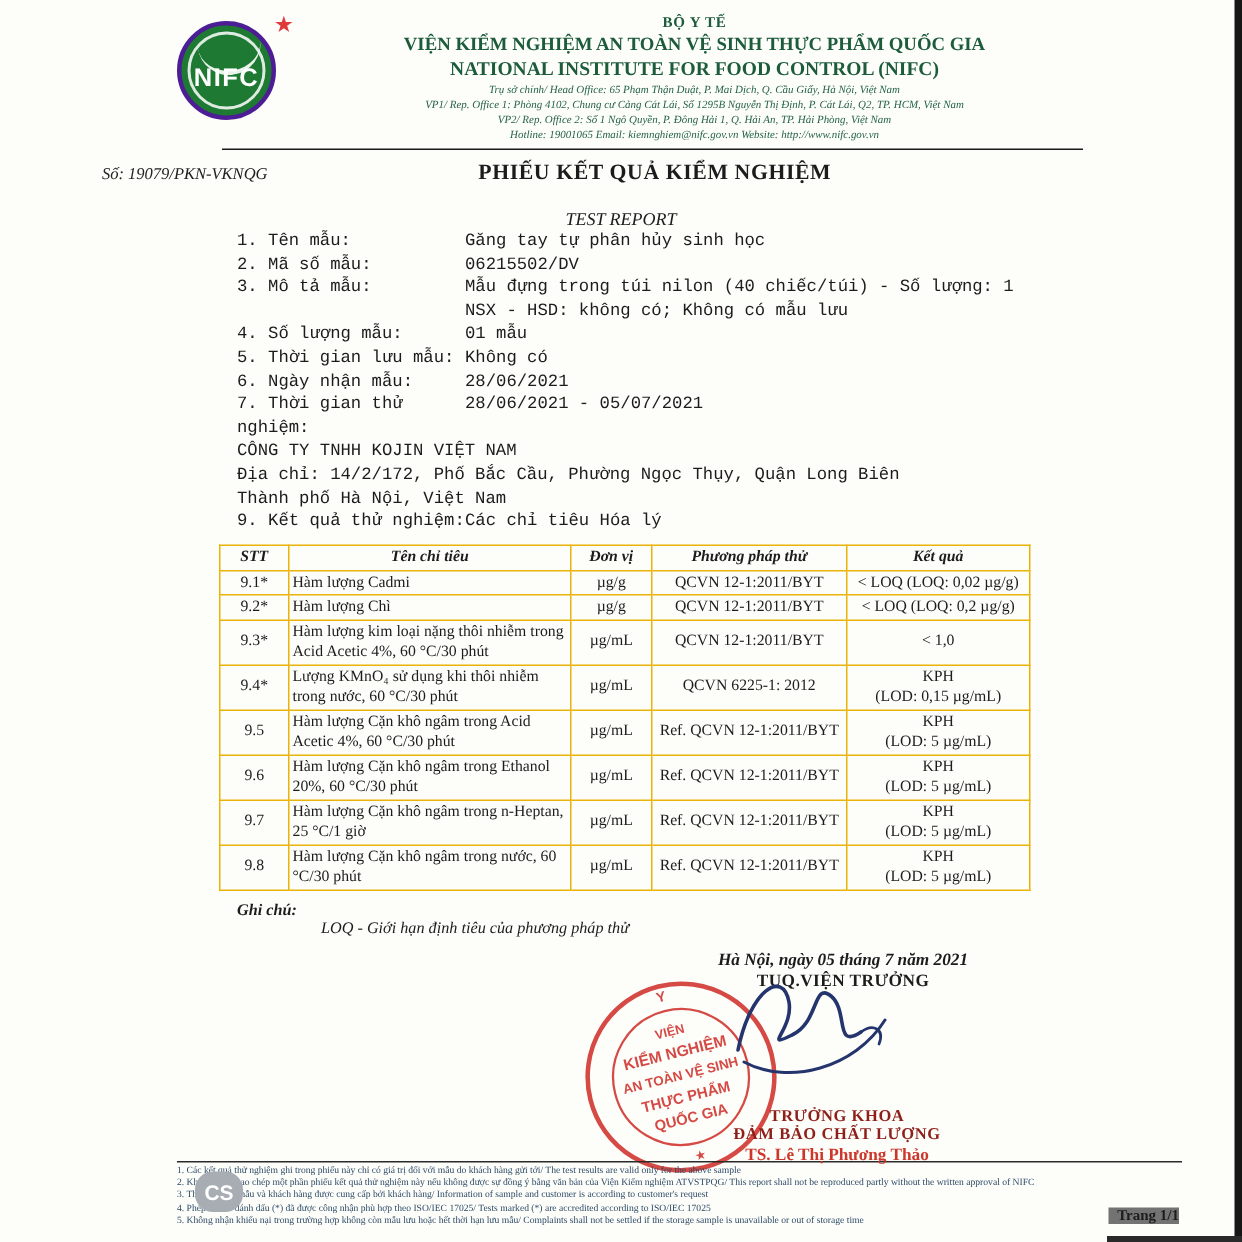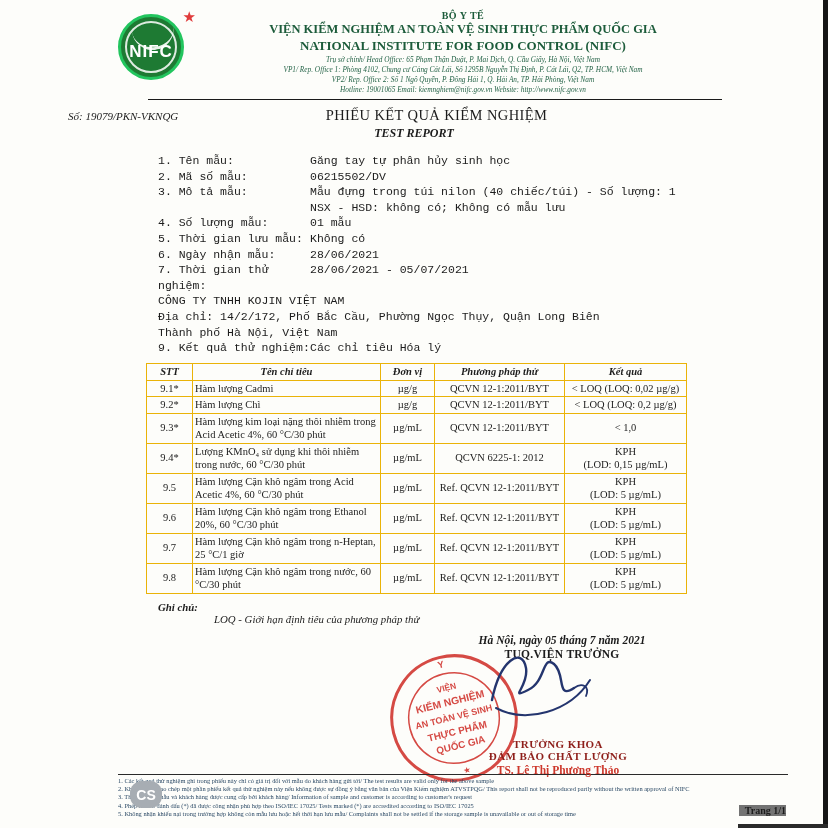--- a/index.html
+++ b/index.html
@@ -7,42 +7,42 @@
   body { background:#e9e7e2; font-family:"Liberation Serif", serif; }
   .page { position:relative; width:828px; height:828px; background:#fdfdfa; color:#1c1c1c; overflow:hidden; }
 
   
   .edge-right { position:absolute; top:0; right:0; width:5px; height:100%; background:#161616; }
   .edge-corner { position:absolute; bottom:0; right:0; width:90px; height:4px; background:#2a2a2a; }
 
   
   .header { display:flex; align-items:flex-start; padding:10px 60px 0 118px; }
   .logo-wrap { position:relative; width:70px; height:70px; flex-shrink:0; margin-top:4px; }
-  .logo-circle { width:66px; height:66px; border-radius:50%; background:#1e7a33; border:3px solid #22c55e;
+  .logo-circle { width:66px; height:66px; border-radius:50%; background:#1e7a33; border:3px solid #4c1d95;
                  display:flex; align-items:center; justify-content:center; position:relative; overflow:hidden; }
   .logo-circle::before { content:""; position:absolute; inset:4px; border:2px solid rgba(255,255,255,.85); border-radius:50%; }
   .logo-circle::after { content:""; position:absolute; top:10px; left:12px; width:42px; height:20px;
                         border-bottom:3px solid #fff; border-radius:0 0 40px 40px; transform:rotate(-8deg); opacity:.9; }
   .logo-text { color:#fff; font-family:"Liberation Sans", sans-serif; font-weight:bold; font-size:17px; letter-spacing:1px; margin-top:10px; }
   .logo-star { position:absolute; top:-4px; right:-8px; color:#e03b3b; font-size:15px; line-height:1; }
 
   .head-text { flex:1; text-align:center; color:#1d5c3b; padding-right:30px; }
   .ministry { font-size:10px; font-weight:bold; letter-spacing:.5px; }
   .inst-vn { font-size:12.5px; font-weight:bold; margin-top:1px; }
   .inst-en { font-size:13px; font-weight:bold; margin-top:1px; }
   .addr { font-size:7.3px; font-style:italic; margin-top:1px; color:#246347; }
   .contact { font-size:7.3px; font-style:italic; margin-top:1px; color:#246347; }
 
   .head-rule { border-bottom:1.6px solid #1a1a1a; margin:5px 106px 0 148px; }
 
   
   .titlebar { position:relative; margin-top:7px; height:42px; }
   .doc-no { position:absolute; left:68px; top:3px; font-style:italic; font-size:11px; color:#222; }
-  .title-main { text-align:center; font-size:14.5px; font-weight:normal; letter-spacing:.4px;padding-left:45px; }
-  .title-sub { text-align:center; font-size:12px; font-weight:bold; font-style:italic; margin-top:2px; }
+  .title-main { text-align:center; font-size:14.5px; font-weight:bold; letter-spacing:.4px;padding-left:45px; }
+  .title-sub { text-align:center; font-size:12px; font-weight:normal; font-style:italic; margin-top:15px; }
 
   
   .fields { margin:4px 120px 0 158px; font-size:11.5px; }
   .field { display:flex; line-height:15.6px;font-family:Liberation Mono, monospace; }
   .flabel { width:152px; flex-shrink:0; }
   .fvalue { white-space:pre-line; }
 
   
   table { border-collapse:collapse; margin:7px 0 0 146px; width:540px; font-size:10.5px; table-layout:fixed; }
   th, td { border:1px solid #eab308; padding:1px 2px; vertical-align:middle; }

